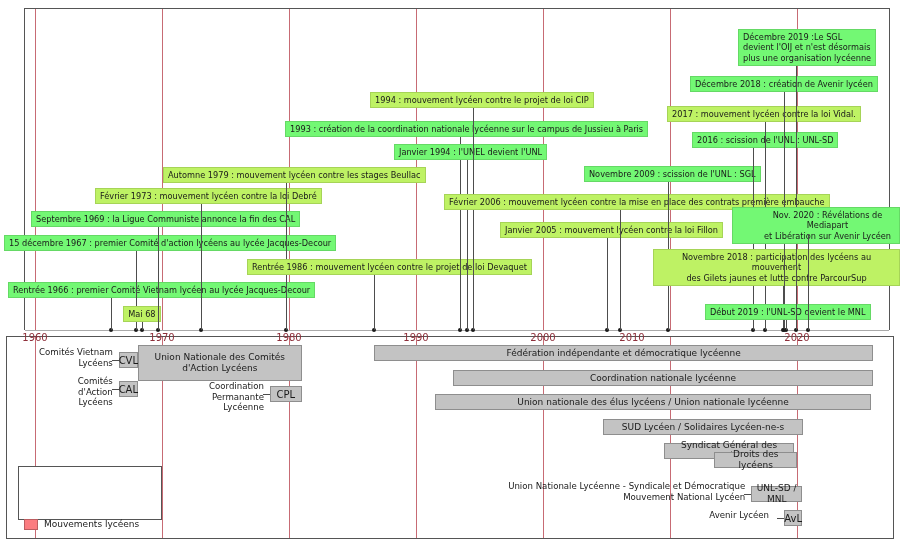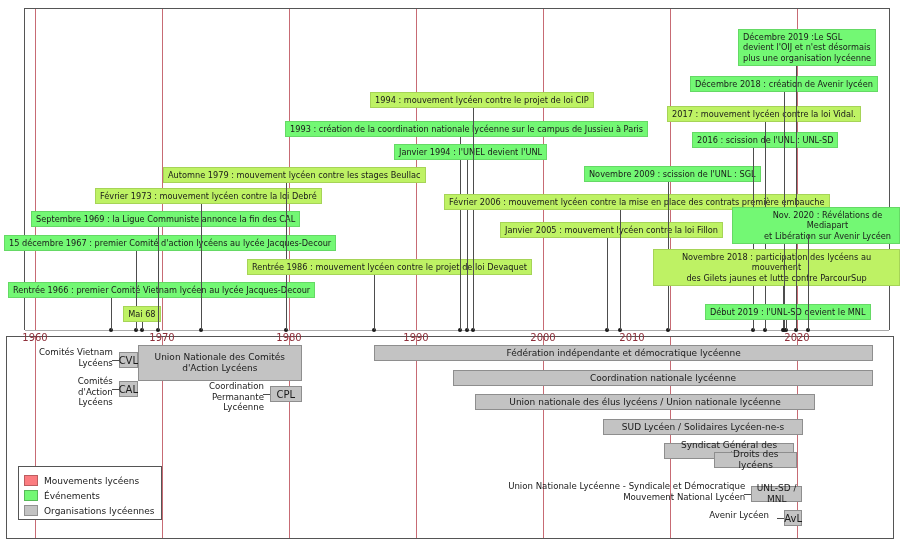--- a/index.html
+++ b/index.html
@@ -112,21 +112,21 @@
 
   
   #legend {
     position: absolute;
     left: 18px; top: 466px;
     width: 144px; height: 54px;
     background: #ffffff;
     border: 1px solid #555;
     padding: 4px 5px;
   }
-  .legrow { display: flex; align-items: flex-end; height: 15px; }
+  .legrow { display: flex; align-items: flex-start; height: 15px; margin-top: 48px; }
   .swatch {
     width: 14px; height: 11px;
     margin-right: 6px;
     border: 1px solid rgba(0,0,0,0.25);
     flex: 0 0 auto;
   }
   .legtext { font-size: 9px; color: #1a1a1a; white-space: nowrap; }
 </style>
 </head>
 <body>
@@ -240,21 +240,21 @@
       <div class="obar chip" style="left: 118.82px; width: 19.05px; top: 381px;"><span>CAL</span></div>
       <div class="oannot" style="left: 44px; top: 376px; width: 68.82px;">Comités d'Action
 Lycéens</div>
       <div class="dash" style="left: 111.82px; width: 7px; top: 389px;"></div>
       <div class="obar chip" style="left: 269.95px; width: 31.75px; top: 386px;"><span>CPL</span></div>
       <div class="oannot" style="left: 176px; top: 381px; width: 87.95px;">Coordination
 Permanante Lycéenne</div>
       <div class="dash" style="left: 262.95px; width: 7px; top: 394px;"></div>
       <div class="obar" style="left: 374.09px; width: 499.11px; top: 345px;"><span>Fédération indépendante et démocratique lycéenne</span></div>
       <div class="obar" style="left: 452.83px; width: 420.37px; top: 370px;"><span>Coordination nationale lycéenne</span></div>
-      <div class="obar" style="left: 475px; width: 340px; top: 394px;"><span>Union nationale des élus lycéens / Union nationale lycéenne</span></div>
+      <div class="obar" style="left: 435px; width: 436px; top: 394px;"><span>Union nationale des élus lycéens / Union nationale lycéenne</span></div>
       <div class="obar" style="left: 602.69px; width: 200.66px; top: 419px;"><span>SUD Lycéen / Solidaires Lycéen-ne-s</span></div>
       <div class="obar" style="left: 663.65px; width: 130.81px; top: 443px;"><span>Syndicat Général des Lycéen</span></div>
       <div class="obar" style="left: 714.45px; width: 82.55px; top: 452px;"><span>Droits des lycéens</span></div>
       <div class="obar" style="left: 751.28px; width: 50.8px; top: 486px;"><span>UNL-SD / MNL</span></div>
       <div class="oannot" style="left: 492px; top: 481px; width: 253.28px;">Union Nationale Lycéenne - Syndicale et Démocratique
 Mouvement National Lycéen</div>
       <div class="dash" style="left: 744.28px; width: 7px; top: 494px;"></div>
       <div class="obar chip" style="left: 784.3px; width: 17.78px; top: 510px;"><span>AvL</span></div>
       <div class="oannot" style="left: 700px; top: 510px; width: 78.3px; text-align: center;">Avenir Lycéen</div>
       <div class="dash" style="left: 777.3px; width: 7px; top: 518px;"></div>

